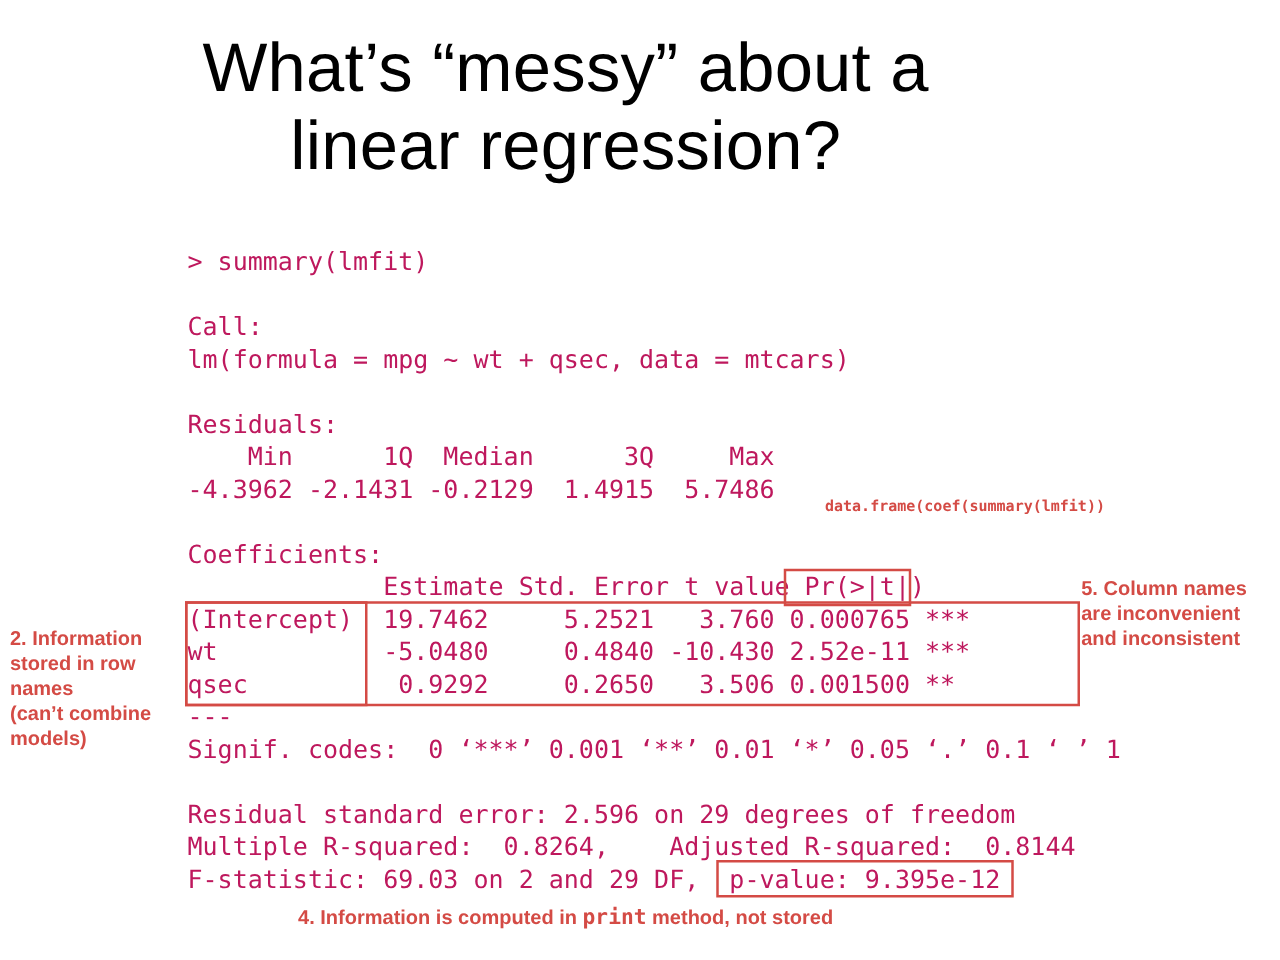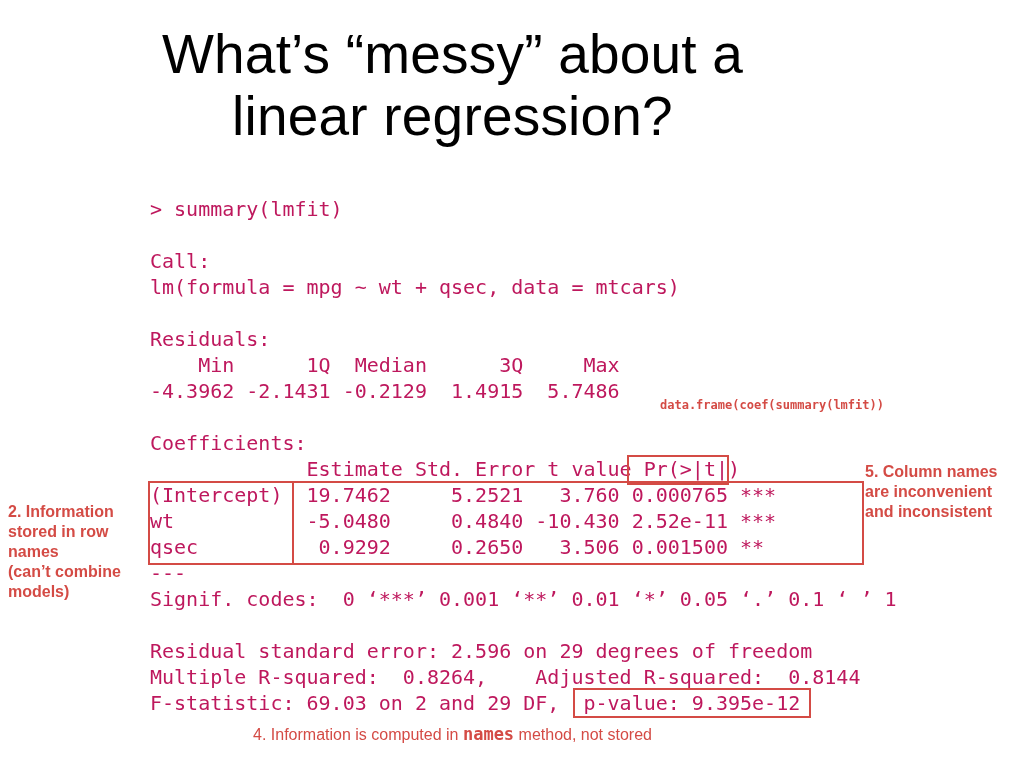--- a/index.html
+++ b/index.html
@@ -52,21 +52,21 @@
     font-size: 12px;
     color: #d44b45;
   }
   .box {
     position: absolute;
     border: 2px solid #d44b45;
     pointer-events: none;
   }
   .anno4-text {
     font-family: "Helvetica Neue", Helvetica, Arial, sans-serif;
-    font-weight: 400;
+    font-weight: 700;
   }
   .anno4-code {
     font-family: Menlo, "DejaVu Sans Mono", Consolas, monospace;
     font-weight: 700;
     font-size: 17px;
   }
 </style>
 </head>
 <body>
 
@@ -99,21 +99,21 @@
 F-statistic: 69.03 on 2 and 29 DF,  p-value: 9.395e-12</div>
 
   <div class="anno-mono" style="position:absolute; left:660px; top:398px;">data.frame(coef(summary(lmfit))</div>
 
   <div class="anno" style="left:8px; top:463px; width:138px; white-space:pre-line;margin-top:39px;">2. Information stored in row names
 (can’t combine models)</div>
 
   <div class="anno" style="left:865px; top:462px; width:150px;">5. Column names are inconvenient and inconsistent</div>
 
   <div class="anno" style="left:0; right:0; top:724px; text-align:center;">
-    <span class="anno4-text">4. Information is computed in </span><span class="anno4-code">names</span><span class="anno4-text"> method, not stored</span>
+    <span class="anno4-text">4. Information is computed in </span><span class="anno4-code">print</span><span class="anno4-text"> method, not stored</span>
   </div>
 
   <div class="box" style="left:627px; top:455px; width:98px; height:26px;"></div>
 
   <div class="box" style="left:148px; top:481px; width:712px; height:80px;"></div>
 
   <div class="box" style="left:148px; top:481px; width:142px; height:80px;"></div>
 
   <div class="box" style="left:573px; top:688px; width:234px; height:26px;"></div>
 

